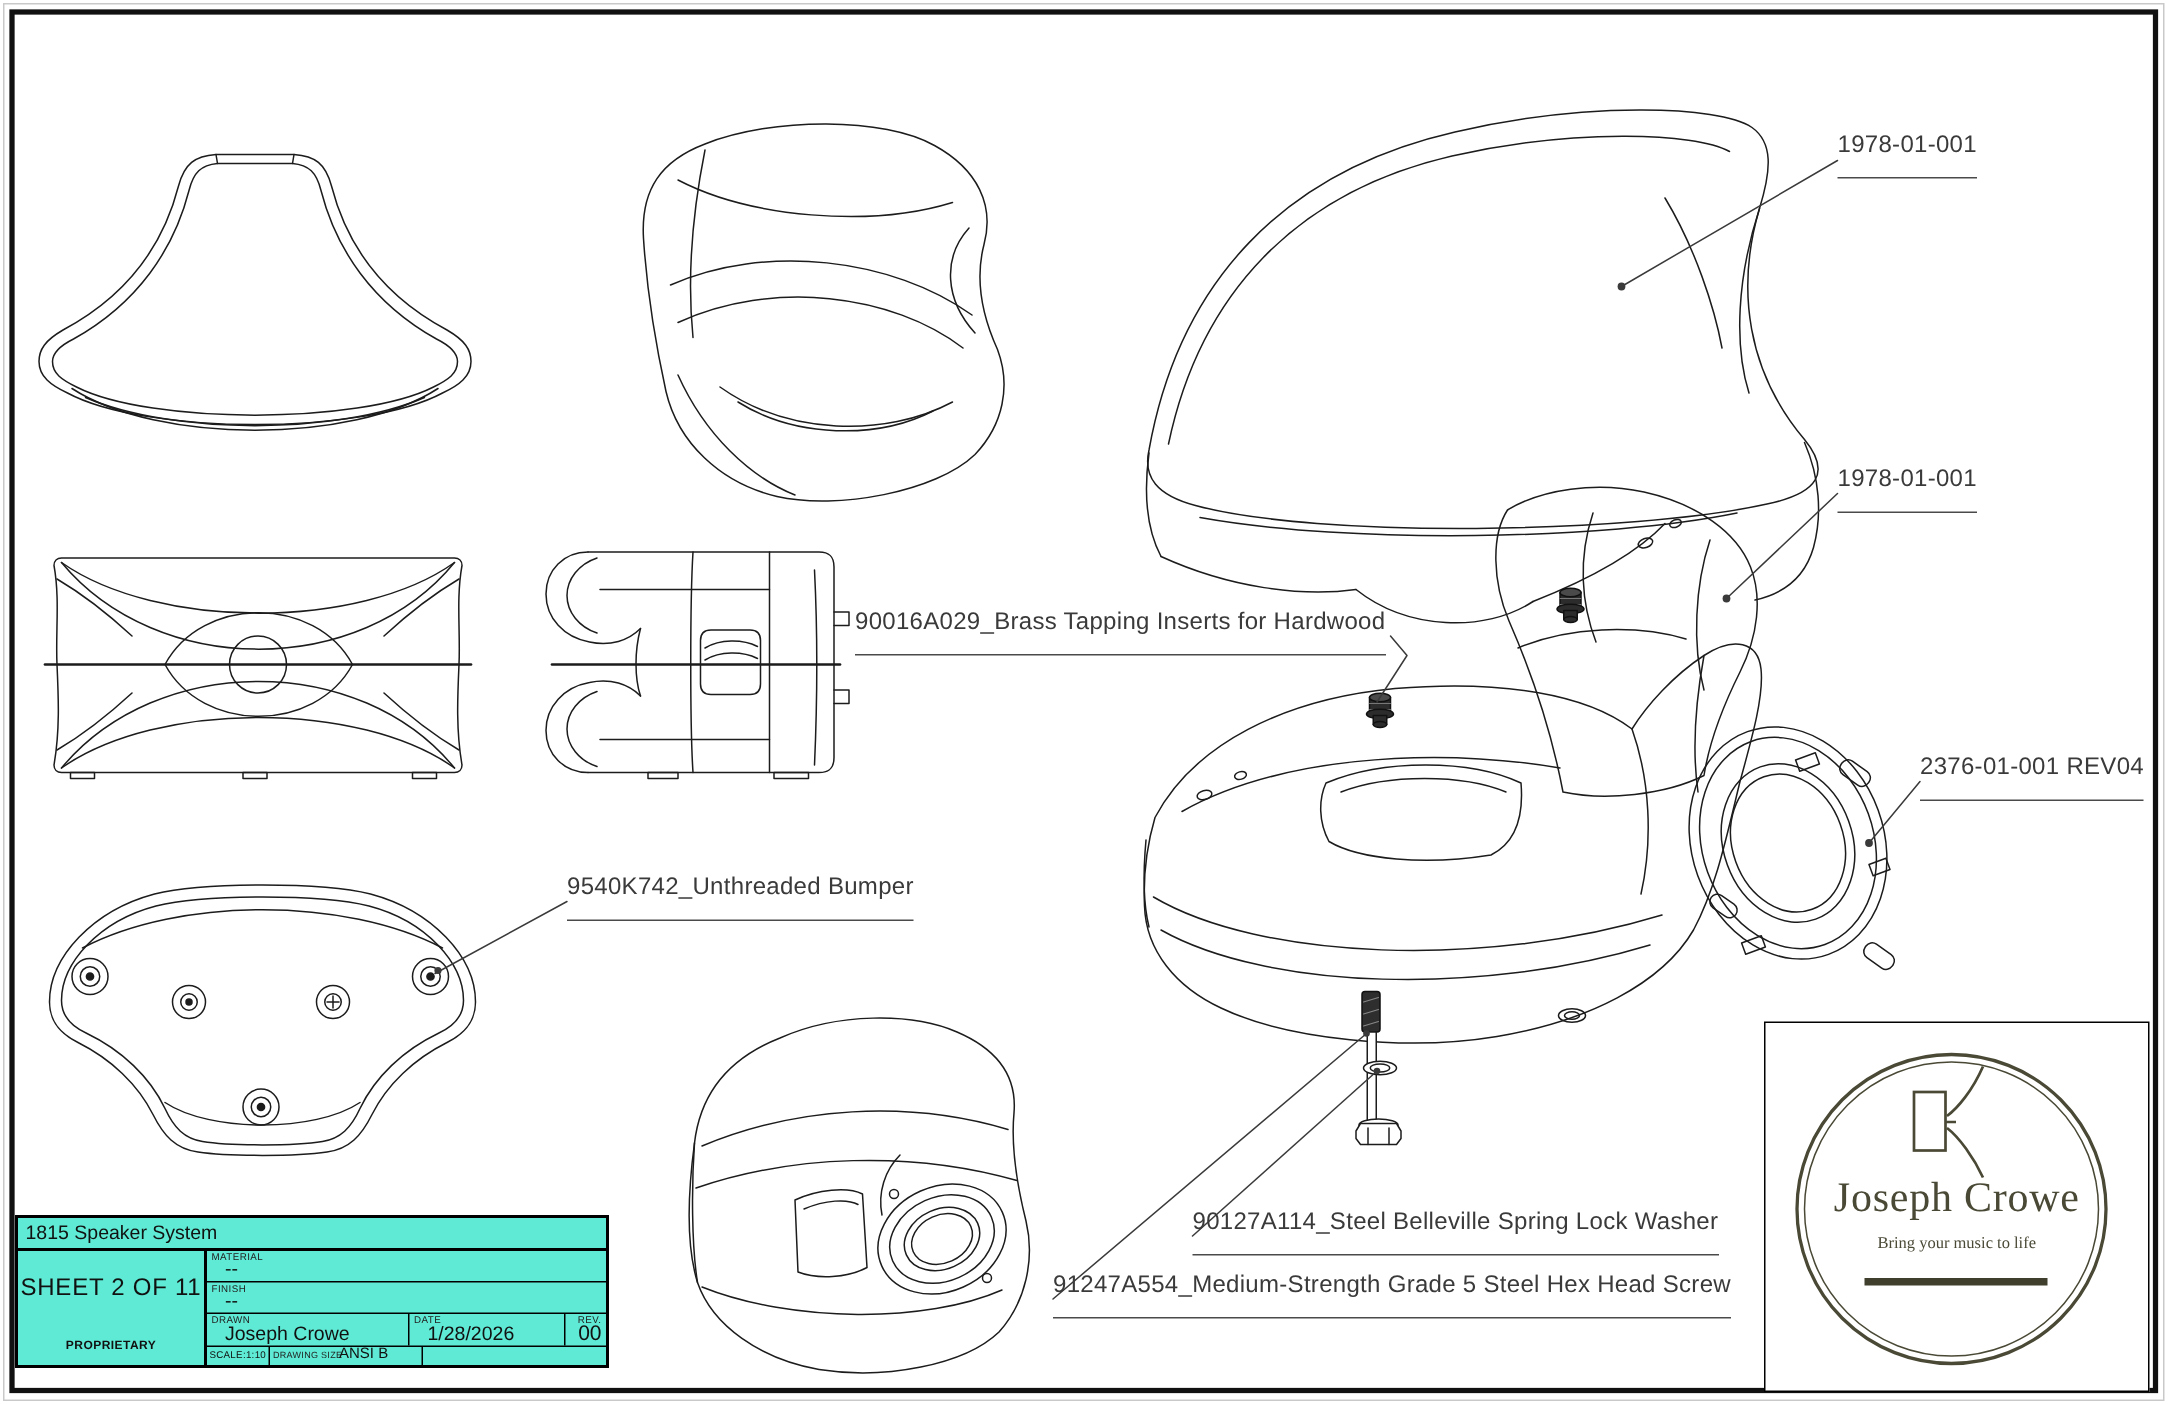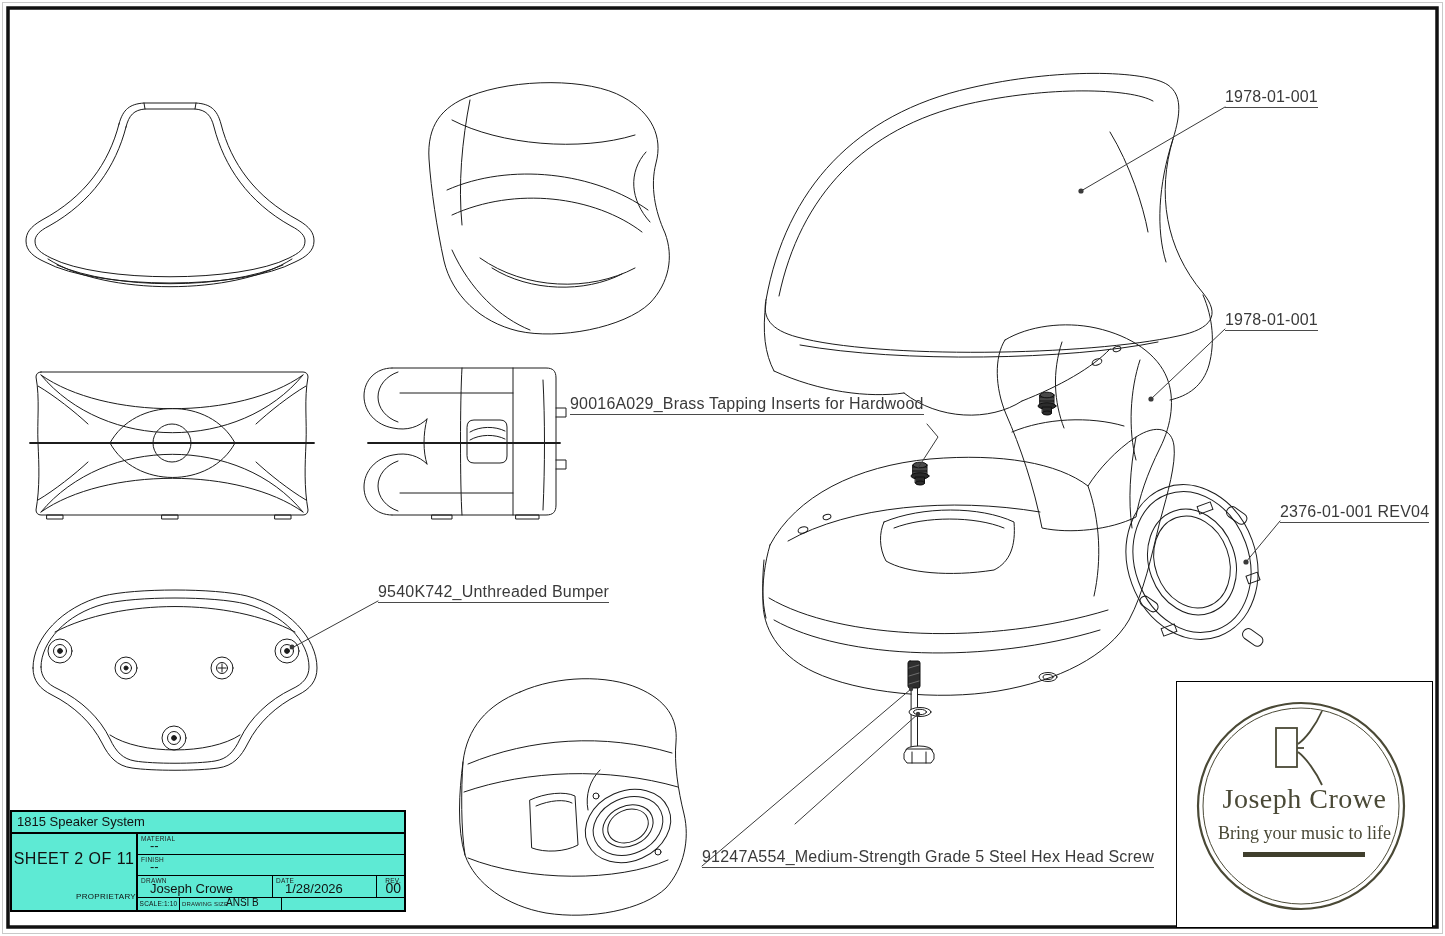--- a/index.html
+++ b/index.html
@@ -2,29 +2,29 @@
 <html><head>
 <meta charset="utf-8">
 <style>
   html,body{margin:0;padding:0;background:#fff}
   .sheet{position:relative;width:1445px;height:936px;background:#fff;overflow:hidden;
          font-family:"Liberation Sans",sans-serif;color:#1a1a1a}
   svg.art{position:absolute;left:0;top:0}
 
   
   .callout{position:absolute;font-size:16px;color:#3a3a3a;letter-spacing:.2px;white-space:nowrap}
-  .callout .u{border-bottom:1.3px solid #4a4a4a;padding-bottom:2px}
+  .callout .u{border-bottom:1.3px solid #4a4a4a;padding-bottom:13px}
 
   
   .title-block{position:absolute;left:10px;top:810px;width:396px;border:2px solid #000;background:#5eead4;color:#111;box-sizing:border-box}
   .tb-title{height:20px;line-height:20px;padding-left:5px;font-size:13px;border-bottom:2px solid #000}
   .tb-body{display:flex}
   .tb-left{width:124px;border-right:2px solid #000;position:relative}
   .tb-sheet{font-size:16px;margin-top:16px;text-align:center;letter-spacing:.5px}
-  .tb-prop{font-size:8px;font-weight:normal;text-align:right;margin-top:24px;letter-spacing:.3px}
+  .tb-prop{font-size:8px;font-weight:bold;text-align:center;margin-top:24px;letter-spacing:.3px}
   .tb-right{flex:1}
   .tb-row{position:relative;border-bottom:1px solid #000;height:20px}
   .fl{position:absolute;top:1px;left:3px;font-size:6.5px;letter-spacing:.3px;color:#222}
   .fv{position:absolute;left:12px;bottom:1px;font-size:13px}
   .tb-drawn{display:flex;height:21px}
   .tb-drawn .cell{position:relative;height:100%;box-sizing:border-box;border-right:1px solid #000}
   .tb-drawn .drawn{flex:1}
   .tb-drawn .date{width:104px}
   .tb-drawn .rev{width:27px;border-right:none}
   .tb-drawn .rev .fl{left:auto;right:3px}
@@ -35,21 +35,21 @@
   .ds{width:102px}
   .fl2{position:absolute;left:2px;top:3px;font-size:6px;letter-spacing:.2px;color:#222}
   .dsv{position:absolute;left:46px;top:-1px;font-size:10px}
   .rest{flex:1;border-right:none !important}
 
   
   .logo-box{position:absolute;left:1176px;top:681px;width:257px;height:247px;border:1.5px solid #000;background:#fff;box-sizing:border-box}
   .logo-name{position:absolute;left:0;right:0;top:101px;text-align:center;
              font-family:"Liberation Serif",serif;font-size:28px;color:#4a4936;letter-spacing:.5px}
   .logo-tagline{position:absolute;left:0;right:0;top:141px;text-align:center;
-             font-family:"Liberation Serif",serif;font-size:18px;color:#4a4936}
+             font-family:"Liberation Serif",serif;font-size:11px;color:#4a4936}
   .logo-bar{position:absolute;left:66px;top:170px;width:122px;height:4.5px;background:#403f2d}
 </style>
 </head>
 <body>
 
 <div class="sheet">
 
   <svg class="art" width="1445" height="936" viewBox="0 0 1445 936">
     <defs>
       <g id="brass-insert">
@@ -248,22 +248,23 @@
           <circle cx="918" cy="714" r="2.2" fill="#3a3a3a" stroke="none"></circle>
         <line x1="702" y1="866" x2="911" y2="689"></line>
           <circle cx="911" cy="689" r="2.2" fill="#3a3a3a" stroke="none"></circle>
       </g>
     </g>
   </svg>
 
   <div class="callout" style="left:1225px;top:88px"><span class="u">1978-01-001</span></div>
   <div class="callout" style="left:1225px;top:311px"><span class="u">1978-01-001</span></div>
   <div class="callout" style="left:1280px;top:503px"><span class="u">2376-01-001 REV04</span></div>
-  <div class="callout" style="left:570px;top:395px"><span class="u">90016A029_Brass Tapping Inserts for Hardwood</span></div>
+  <div class="callout" style="left:570px;top:406px"><span class="u">90016A029_Brass Tapping Inserts for Hardwood</span></div>
   <div class="callout" style="left:378px;top:583px"><span class="u">9540K742_Unthreaded Bumper</span></div>
+  <div class="callout" style="left:795px;top:806px"><span class="u">90127A114_Steel Belleville Spring Lock Washer</span></div>
   <div class="callout" style="left:702px;top:848px"><span class="u">91247A554_Medium-Strength Grade 5 Steel Hex Head Screw</span></div>
 
   <div class="title-block">
     <div class="tb-title">1815 Speaker System</div>
     <div class="tb-body">
       <div class="tb-left">
         <div class="tb-sheet">SHEET 2 OF 11</div>
         <div class="tb-prop">PROPRIETARY</div>
       </div>
       <div class="tb-right">

